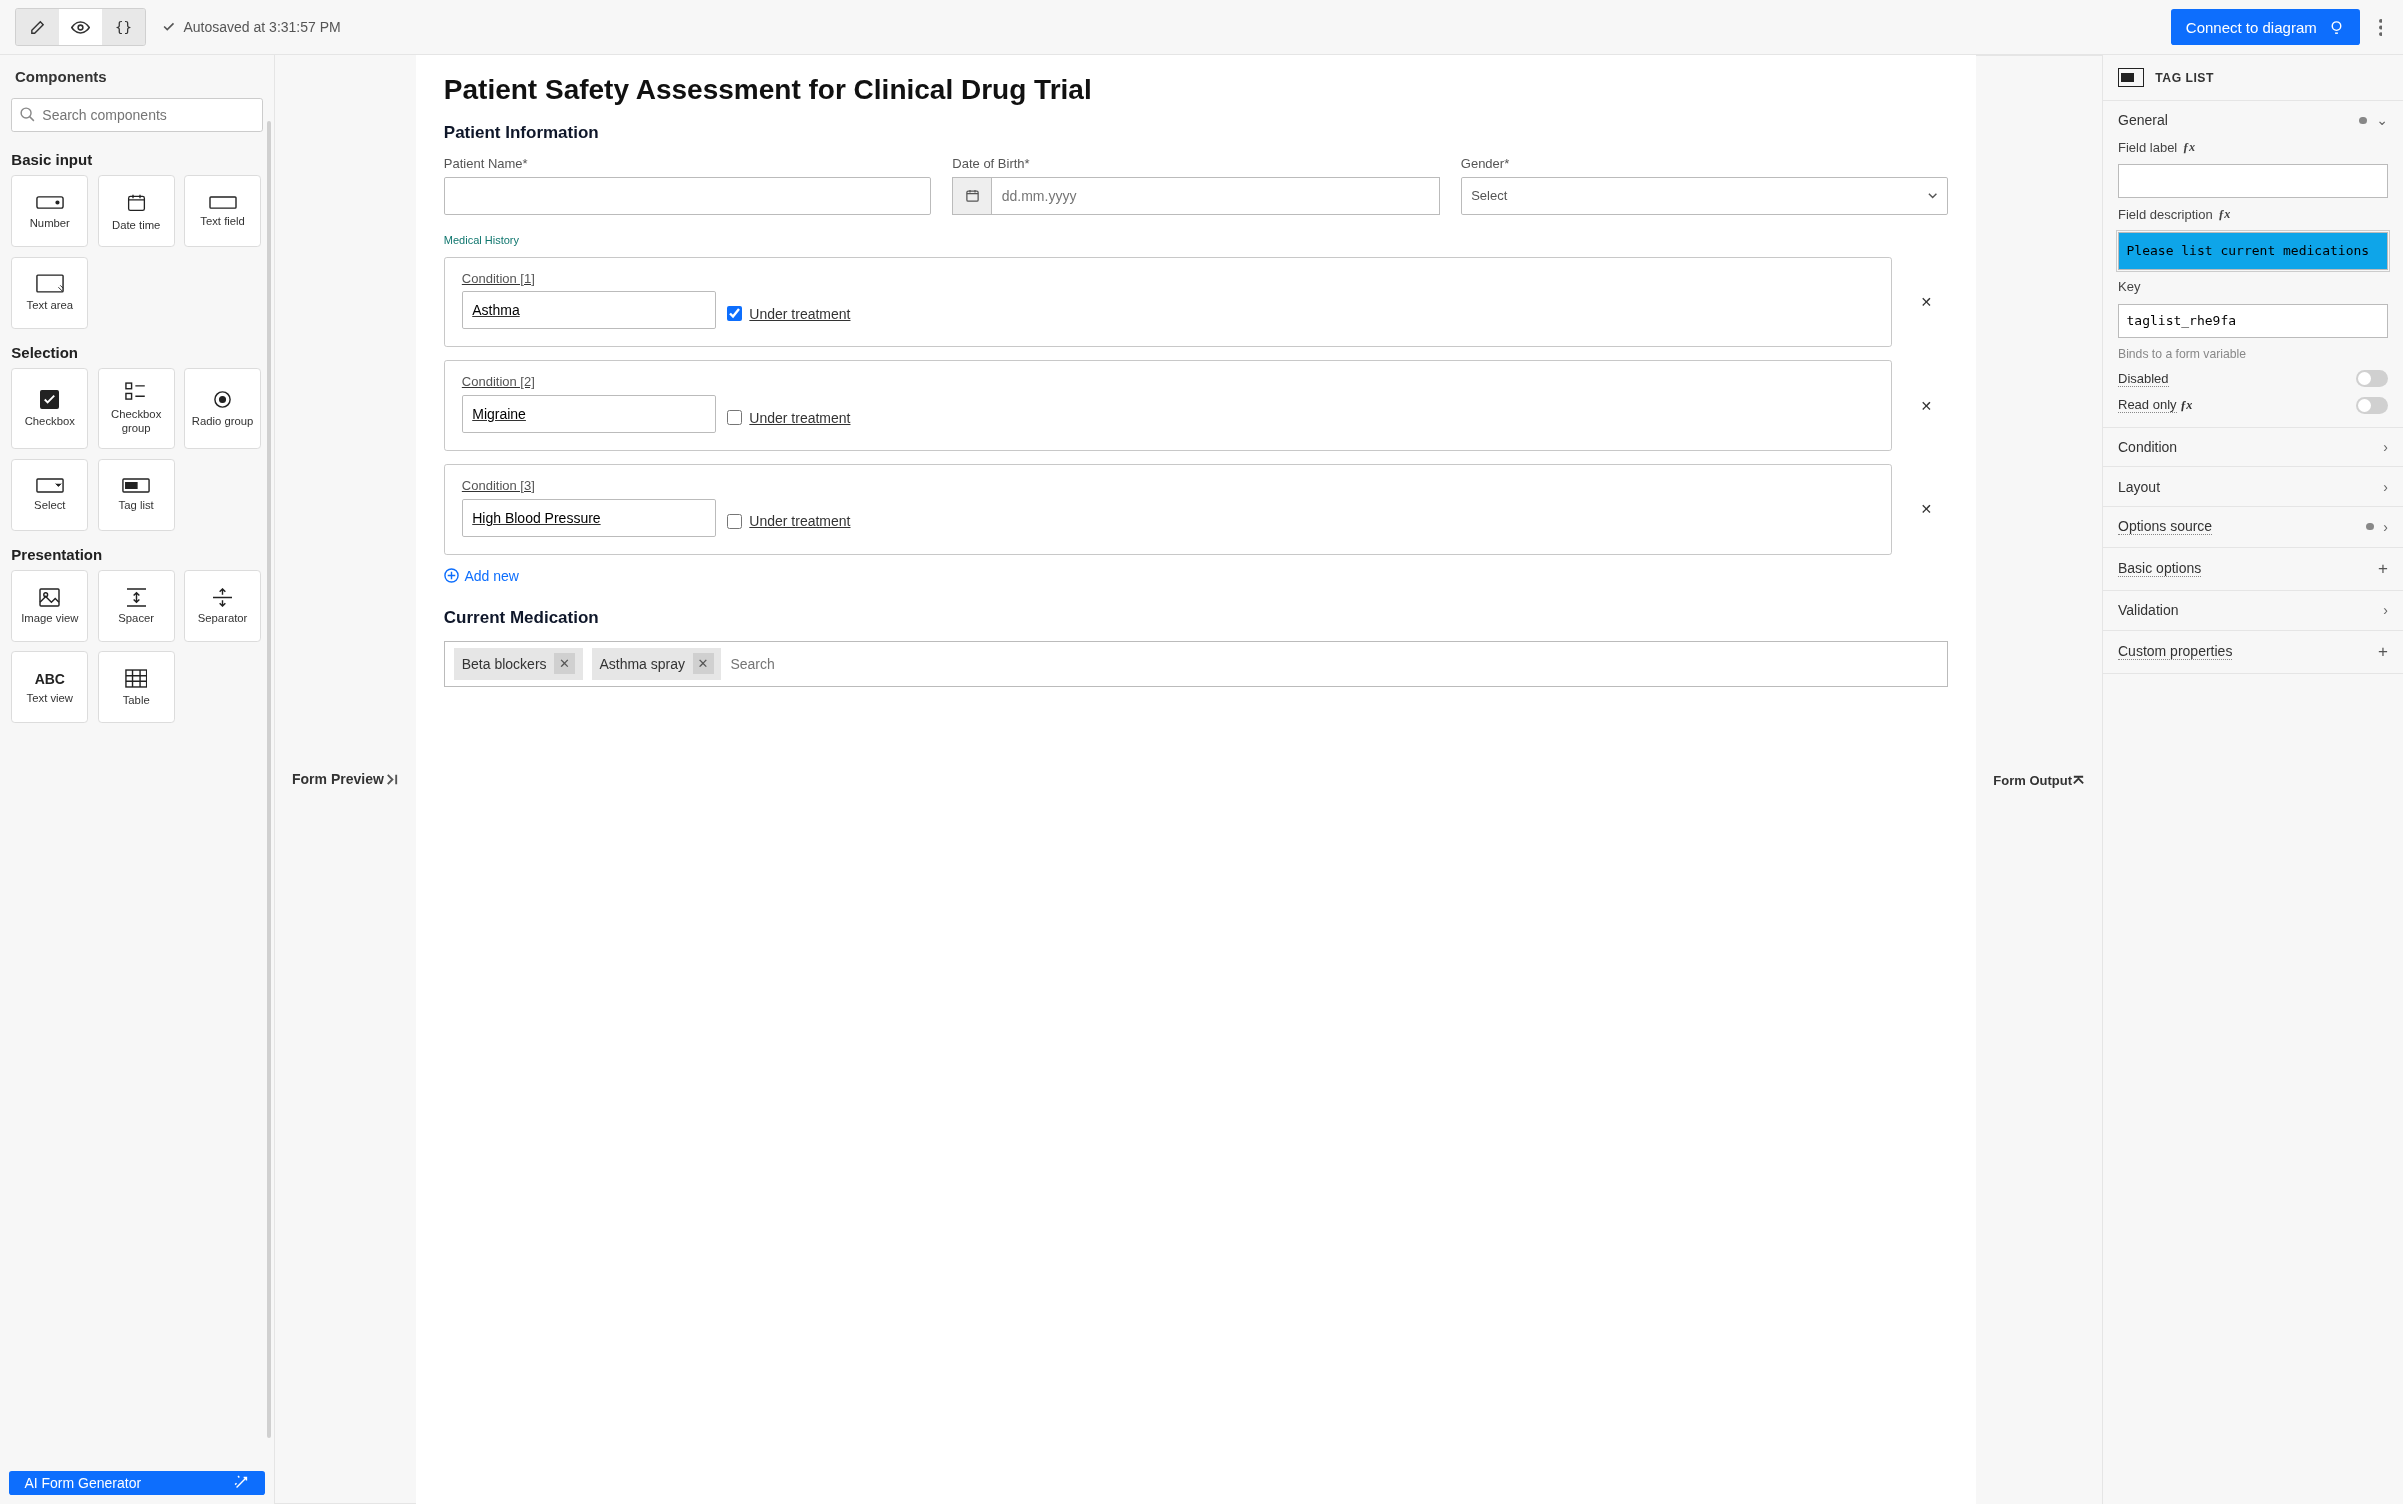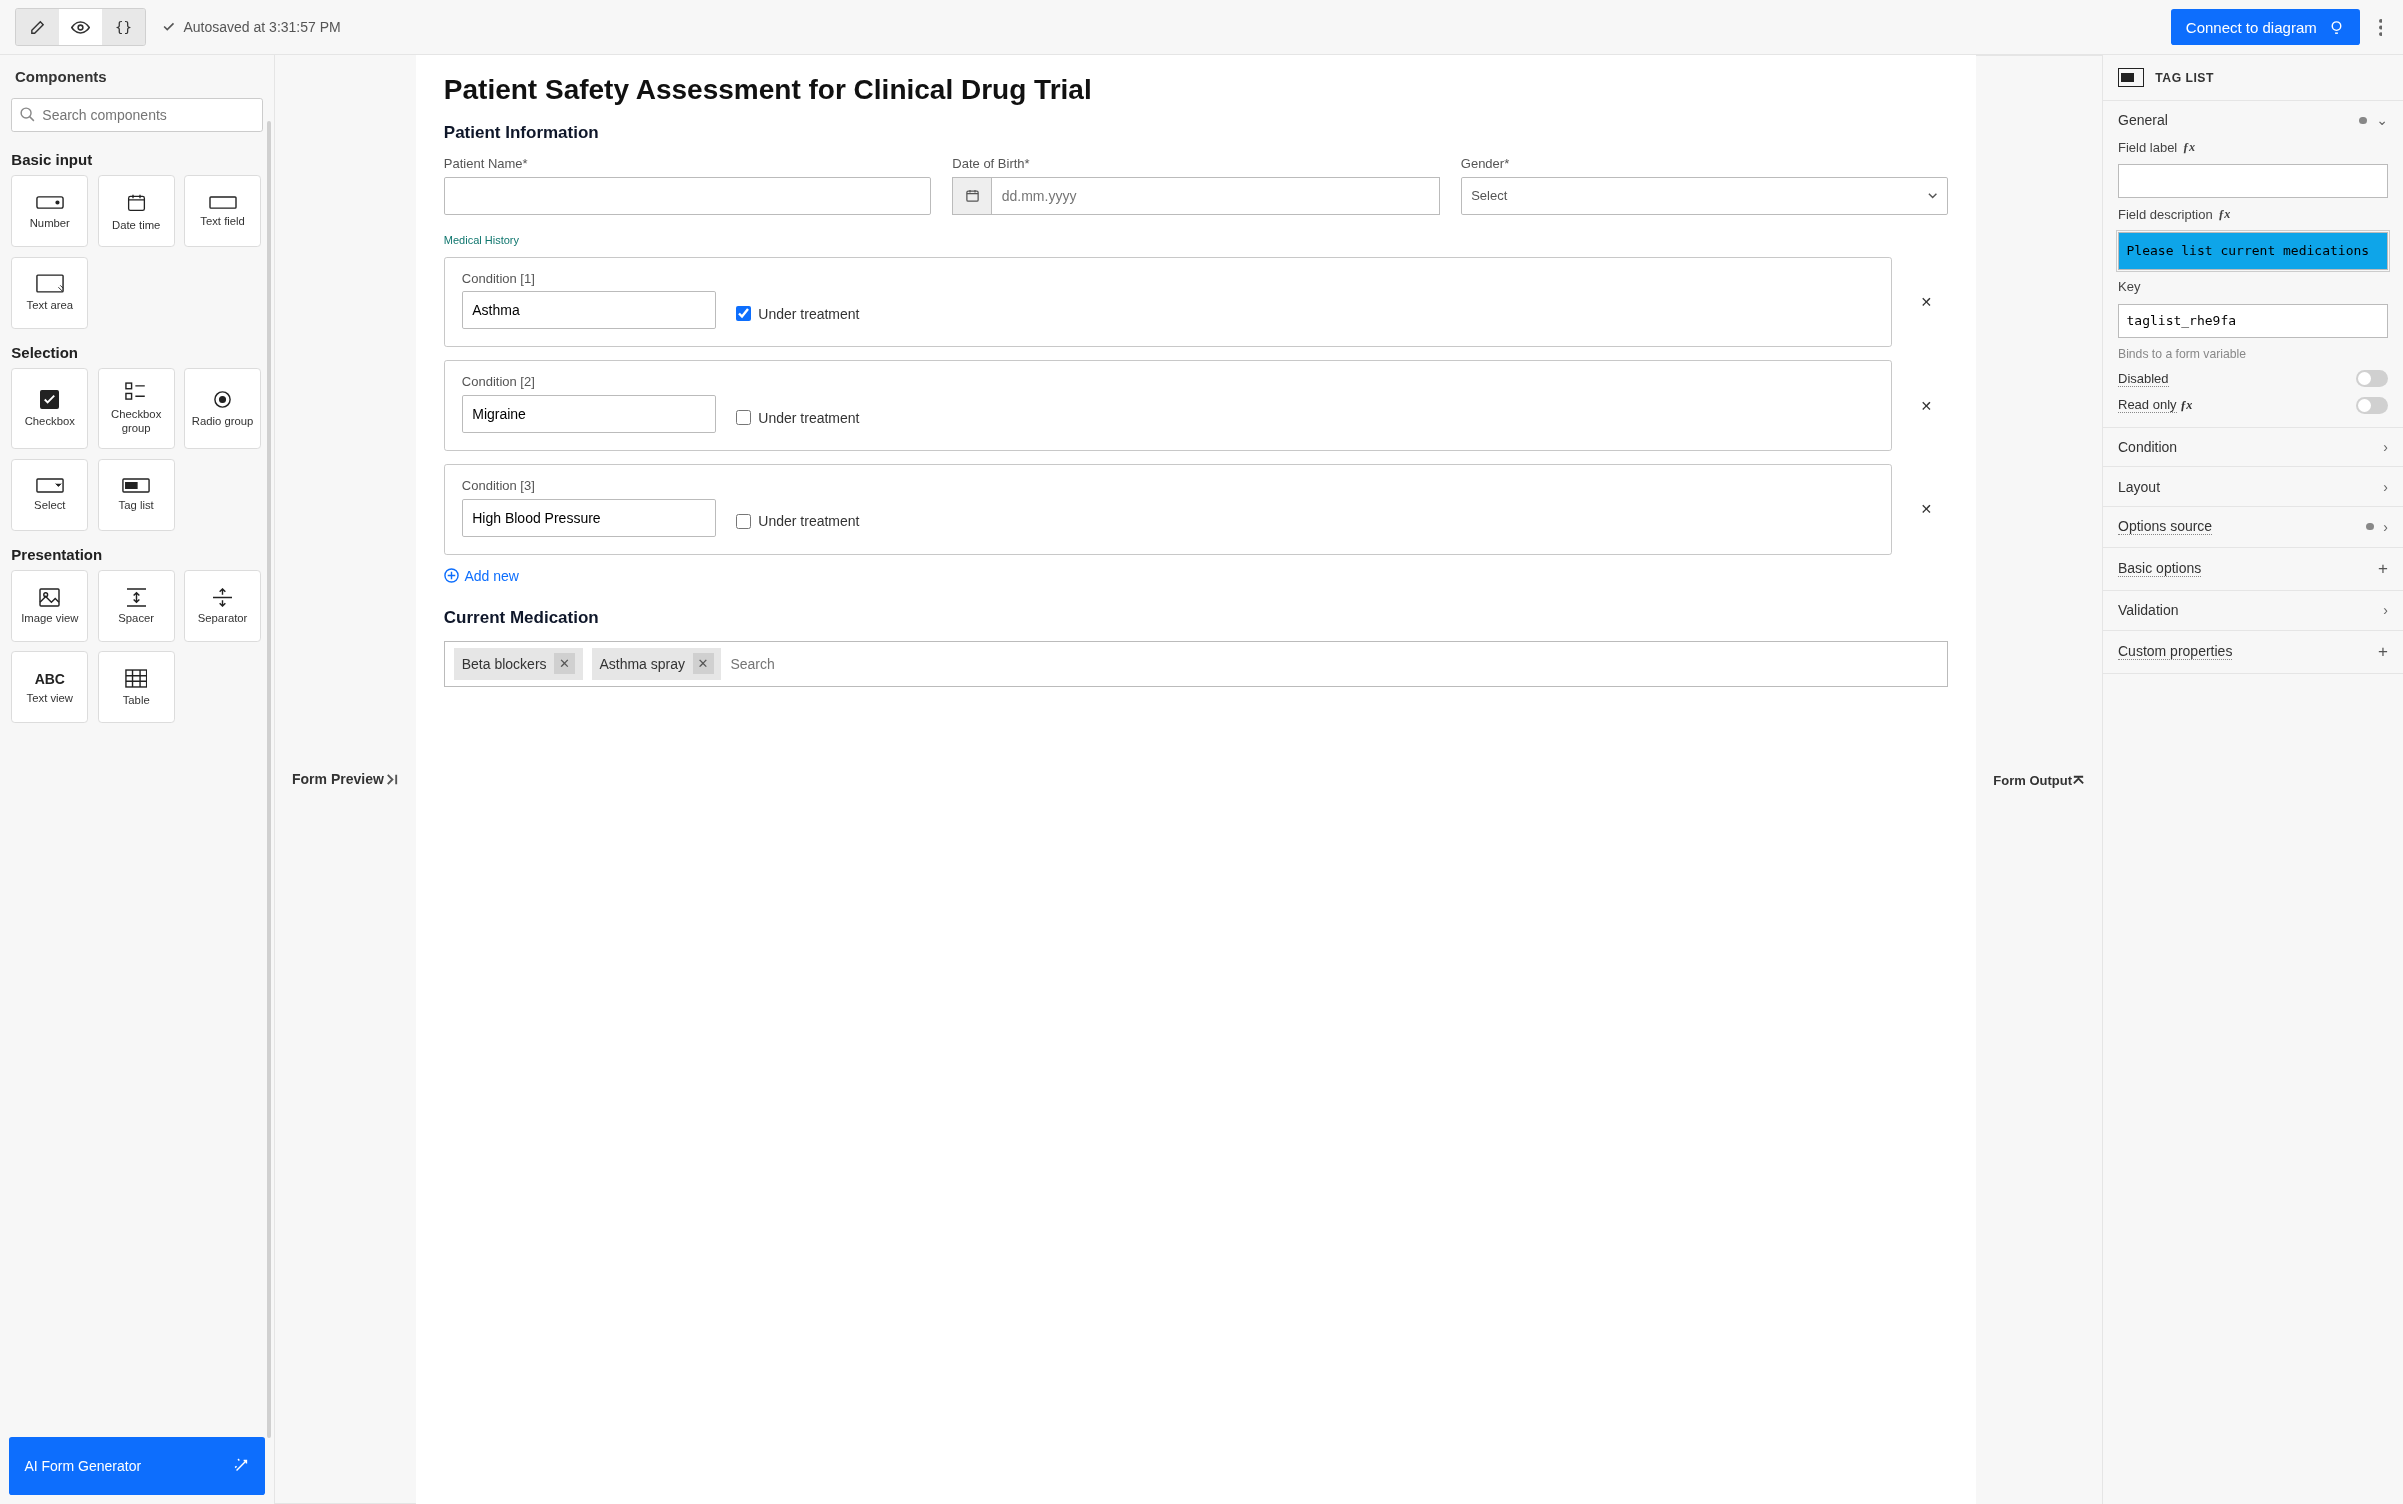--- a/index.html
+++ b/index.html
@@ -26,41 +26,41 @@
 .search-wrap { padding: 0 11.3px 9.4px 11.3px; }
 .search-input { width: 100%; height: 34px; padding: 0 9.4px 0 30px; border: 0.9px solid #ccc; border-radius: 2.8px; background: #fff; font-size: 14px; }
 .search-box { position: relative; }
 .search-icon-pos { position: absolute; left: 7.5px; top: 7.5px; color: #888; }
 .section-title { font-size: 15px; font-weight: 600; padding: 9.4px 11.3px 7.5px 11.3px; color: #222; }
 .palette { display: flex; flex-wrap: wrap; gap: 9.4px; padding: 0 11.3px 5.6px 11.3px; }
 .pal-item { width: 77px; height: 72px; background: #fff; border: 0.9px solid #dcdcdc; border-radius: 3.8px; display: flex; flex-direction: column; align-items: center; justify-content: center; gap: 5.6px; font-size: 11.3px; cursor: grab; color: #333; }
 .pal-item.tall { height: 81px; }
 .pal-icon { font-size: 19px; color: #222; display: flex; align-items: center; justify-content: center; }
 .left-footer { margin-top: auto; padding: 9.4px; }
-.ai-btn { width: 100%; height: 58px; display: flex; align-items: center; justify-content: space-between; padding: 0 15px; background: #0d6efd; color: #fff; border: none; font-size: 14px; border-radius: 2.8px; cursor: pointer; }
+.ai-btn { width: 100%; height: 24px; display: flex; align-items: center; justify-content: space-between; padding: 0 15px; background: #0d6efd; color: #fff; border: none; font-size: 14px; border-radius: 2.8px; cursor: pointer; }
 .scroll-shadow { position: absolute; right: 2.8px; top: 66px; bottom: 66px; width: 4.7px; background: #d0d0d0; border-radius: 2.8px; }
 
 
 .center { flex: 1; display: flex; flex-direction: row; min-width: 0; }
 .panel-header { display: flex; align-items: center; justify-content: space-between; padding: 11.3px 17px; color: #333; font-size: 14px; font-weight: 600; background: #f7f7f7; border-bottom: 0.9px solid #e5e5e5; }
 .collapse-icon { color: #555; cursor: pointer; }
 .form-canvas { flex: 1; overflow-y: auto; padding: 19px 28px; }
 .form-title { font-size: 28px; font-weight: 700; margin-bottom: 17px; color: #111; }
 .sub-h { font-size: 17px; font-weight: 700; margin-bottom: 13px; color: #0f172a; }
 .sub-h-muted { font-size: 11px; color: #0f766e; margin: 19px 0 11.3px 0; }
 .row3 { display: flex; gap: 21px; }
 .field { flex: 1; display: flex; flex-direction: column; gap: 5.6px; }
 .field-label { font-size: 13px; color: #555; }
 .field-input { height: 38px; border: 0.9px solid #bbb; border-radius: 1.9px; padding: 0 9.4px; font-size: 14px; }
 .date-combo { display: flex; }
 .date-left { width: 40px; height: 38px; border: 0.9px solid #bbb; background: #eee; display: flex; align-items: center; justify-content: center; color: #555; }
 .date-input { flex: 1; height: 38px; border: 0.9px solid #bbb; border-left: none; padding: 0 9.4px; font-size: 14px; color: #888; }
 .select-box { height: 38px; border: 0.9px solid #bbb; border-radius: 1.9px; padding: 0 9.4px; display: flex; align-items: center; justify-content: space-between; color: #555; cursor: pointer; }
 
-.cond-card { border: 0.9px solid #c8c8c8; border-radius: 2.8px; padding: 13px 17px 17px 17px; margin-bottom: 13px; display: flex; align-items: flex-end; gap: 20px; position: relative; }
+.cond-card { border: 0.9px solid #c8c8c8; border-radius: 2.8px; padding: 13px 17px 17px 17px; margin-bottom: 13px; display: flex; align-items: flex-end; gap: 11px; position: relative; text-decoration: underline; }
 .cond-inner { display: flex; flex-direction: column; gap: 5.6px; width: 254px; }
 .cond-input { height: 38px; border: 0.9px solid #bbb; border-radius: 1.9px; padding: 0 9.4px; font-size: 14px; }
 .check-row { display: flex; align-items: center; gap: 7.5px; font-size: 14px; padding-bottom: 7.5px; }
 .card-x { position: absolute; right: -41px; top: 50%; transform: translateY(-50%); color: #333; cursor: pointer; font-size: 14px; }
 .add-new { display: flex; align-items: center; gap: 5.6px; color: #0d6efd; font-size: 14px; cursor: pointer; margin-top: 5.6px; }
 
 .tag-input { border: 0.9px solid #bbb; min-height: 41px; display: flex; align-items: center; gap: 9.4px; padding: 5.6px 9.4px; flex-wrap: wrap; }
 .tag { background: #e6e6e6; padding: 5.6px 7.5px; display: flex; align-items: center; gap: 7.5px; font-size: 14px; }
 .tag-x { background: #d0d0d0; width: 21px; height: 21px; font-size: 13px; display: flex; align-items: center; justify-content: center; cursor: pointer; color: #555; }
 .tag-search { border: none; outline: none; font-size: 14px; flex: 1; min-width: 94px; }

